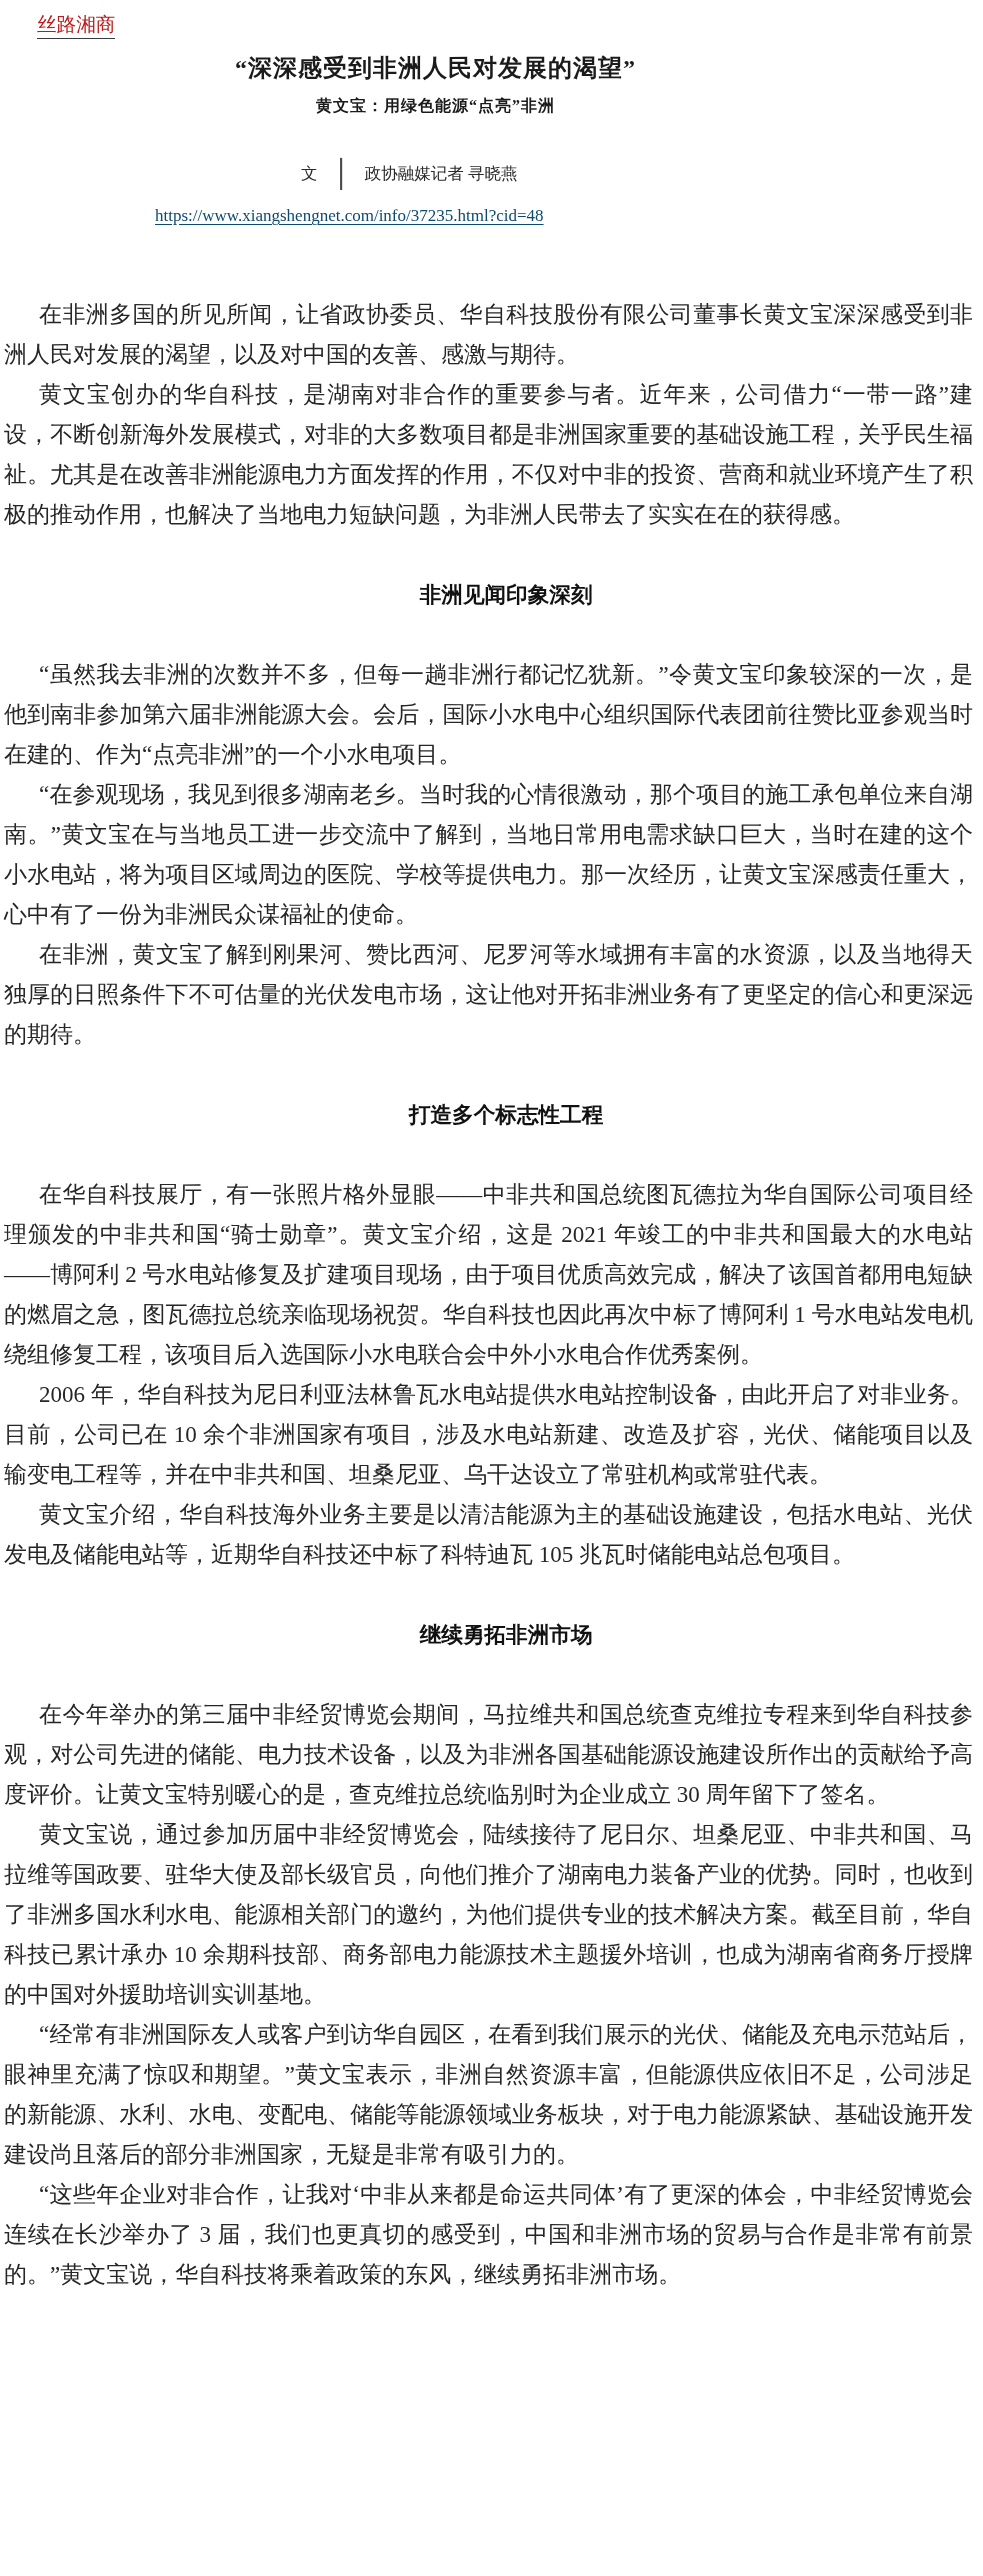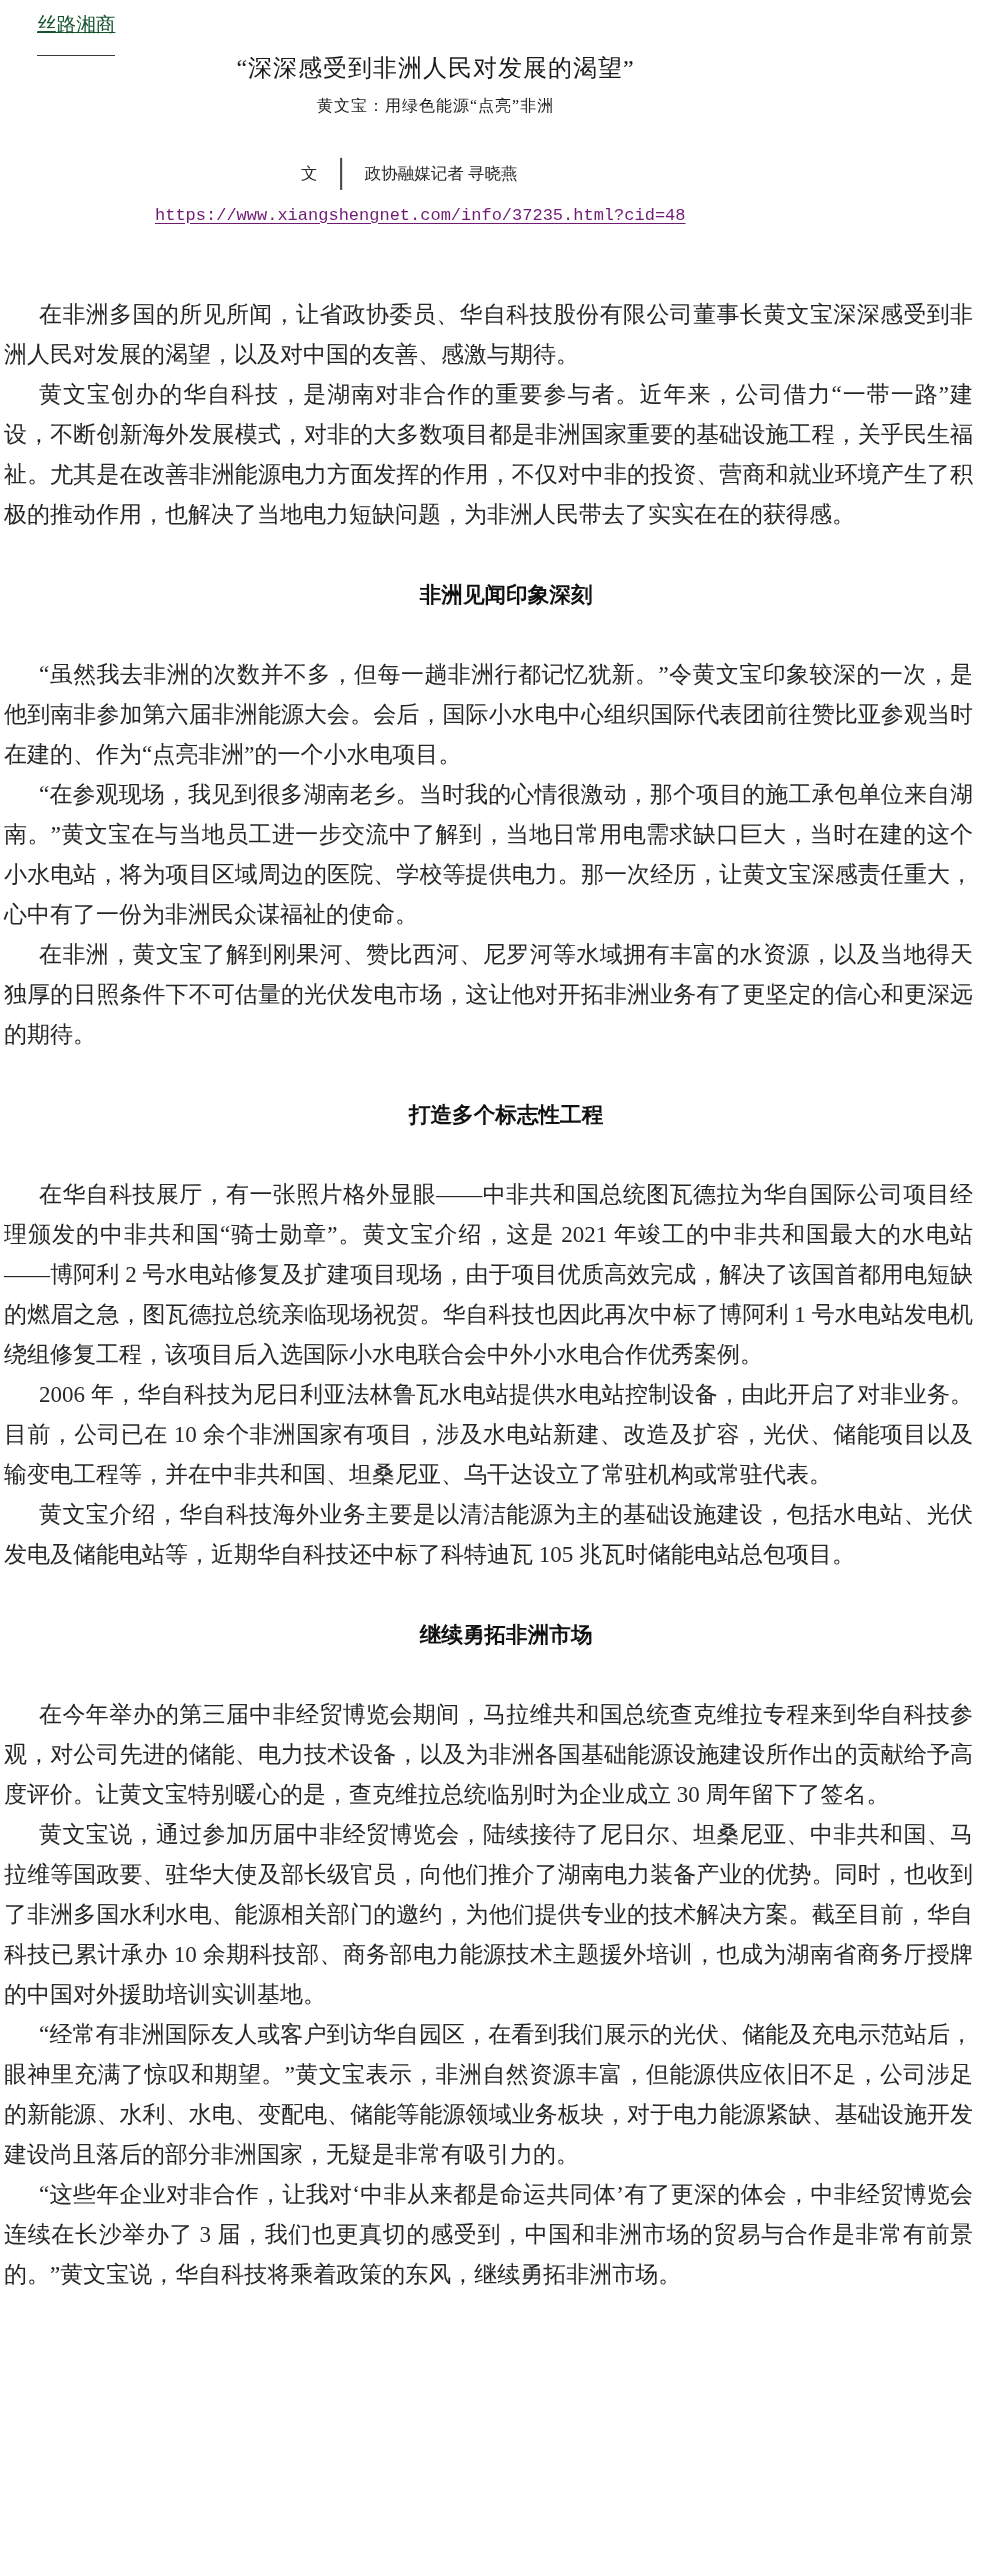--- a/index.html
+++ b/index.html
@@ -13,33 +13,32 @@
     font-family:"Liberation Serif","DejaVu Serif",serif;
     color:#262626;
   }
 
   
   .brand {
     position:absolute;
     left:37px; top:13.4px;
     font-size:19.6px;
     line-height:1.2;
-    color:#14532d;
+    color:#b91c1c;
     border-bottom:1px solid #3a3a3a;
-    padding-bottom:18px;
+    padding-bottom:1px;
     cursor:pointer;
-    text-decoration:underline;
   }
 
   
   .headline, .subheadline {
     position:absolute;
     left:4.1px; width:863px;
     text-align:center;
-    font-weight:400;
+    font-weight:700;
     color:#1b1b1b;
     letter-spacing:1px;
     line-height:1.2;
   }
   .headline    { top:54px; font-size:24px; }
   .subheadline { top:96px; font-size:16px; }
 
   .byline {
     position:absolute;
     left:301px; top:163px;
@@ -54,23 +53,23 @@
     line-height:0;
     color:#4a4a4a;
     margin:0 15.5px;
     position:relative; top:3.6px;
     font-family:"DejaVu Sans Mono",monospace;
   }
 
   .article-link {
     position:absolute;
     left:155px; top:206px;
-    font-family:Liberation Mono, monospace;
+    font-family:Liberation Serif, serif;
     font-size:17px;
-    color:#701a75;
+    color:#0c4a6e;
     text-decoration:underline;
     text-underline-offset:3.1px;
     white-space:nowrap;
     cursor:pointer;
   }
 
   
   .article {
     position:absolute;
     left:4.1px; top:295px;

